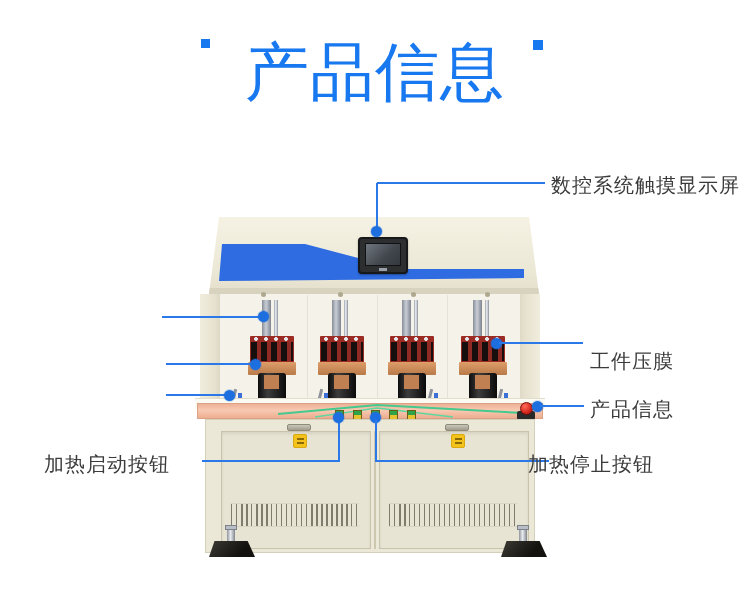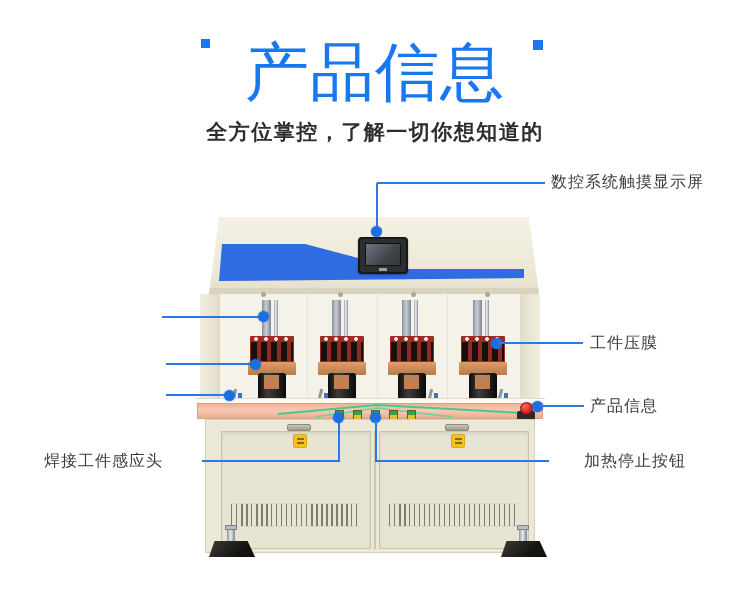--- a/index.html
+++ b/index.html
@@ -105,32 +105,31 @@
   .foot-pad{position:absolute;top:326px;width:46px;height:16px;
         background:linear-gradient(135deg,#3d3b35,#14120f 70%);
         clip-path:polygon(12% 0,84% 0,100% 100%,0 100%);box-shadow:2px 4px 5px rgba(0,0,0,.25);}
   .fp-l{left:14px}.fp-r{left:306px}
 
   
   .co-h{position:absolute;height:2px;background:#2b79e8;}
   .co-v{position:absolute;width:2px;background:#2b79e8;}
   .co-dot{position:absolute;width:11px;height:11px;border-radius:50%;background:#1d6ede;
         box-shadow:0 0 0 1px rgba(29,110,222,.22);}
-  .co-label{position:absolute;font-size:16px;color:#3b3b3b;letter-spacing:1px;white-space:nowrap;}
+  .co-label{position:absolute;font-size:20px;color:#3b3b3b;letter-spacing:1px;white-space:nowrap;}
   .co-label.r{width:158px;left:2px;text-align:right;}
 </style>
 </head>
 <body>
 
 <div class="page">
 
   <div class="deco-sq sq-l"></div>
   <div class="deco-sq sq-r"></div>
   <h1 class="title">产品信息</h1>
-  <div class="subtitle">全方位掌控，了解一切你想知道的</div>
 
   <div class="machine">
 
     <div class="wall-l"></div>
     <div class="wall-r"></div>
     <div class="backwall"></div>
     <div class="bw-seam bws1"></div>
     <div class="bw-seam bws2"></div>
     <div class="bw-seam bws3"></div>
 
@@ -259,29 +258,29 @@
   <div class="co-dot" style="left:258px;top:311px;"></div>
 
   <div class="co-h" style="left:166px;top:363px;width:88px;"></div>
   <div class="co-dot" style="left:250px;top:359px;"></div>
 
   <div class="co-h" style="left:166px;top:394px;width:62px;"></div>
   <div class="co-dot" style="left:224px;top:390px;"></div>
 
   <div class="co-dot" style="left:491px;top:338px;"></div>
   <div class="co-h" style="left:499px;top:342px;width:84px;"></div>
-  <div class="co-label" style="left:590px;top:333px;">工件压膜</div>
+  <div class="co-label" style="left:590px;top:348px;">工件压膜</div>
 
   <div class="co-dot" style="left:532px;top:401px;"></div>
   <div class="co-h" style="left:540px;top:405px;width:44px;"></div>
   <div class="co-label" style="left:590px;top:396px;">产品信息</div>
 
-  <div class="co-label" style="left:44px;top:451px;">焊接工件感应头</div>
+  <div class="co-label" style="left:44px;top:451px;">加热启动按钮</div>
   <div class="co-h" style="left:202px;top:460px;width:138px;"></div>
   <div class="co-v" style="left:338px;top:420px;height:42px;"></div>
   <div class="co-dot" style="left:333px;top:412px;"></div>
 
   <div class="co-dot" style="left:370px;top:412px;"></div>
   <div class="co-v" style="left:375px;top:420px;height:42px;"></div>
   <div class="co-h" style="left:375px;top:460px;width:174px;"></div>
-  <div class="co-label" style="left:584px;top:451px;">加热停止按钮</div>
+  <div class="co-label" style="left:528px;top:451px;">加热停止按钮</div>
 
 </div>
 
 </body></html>

